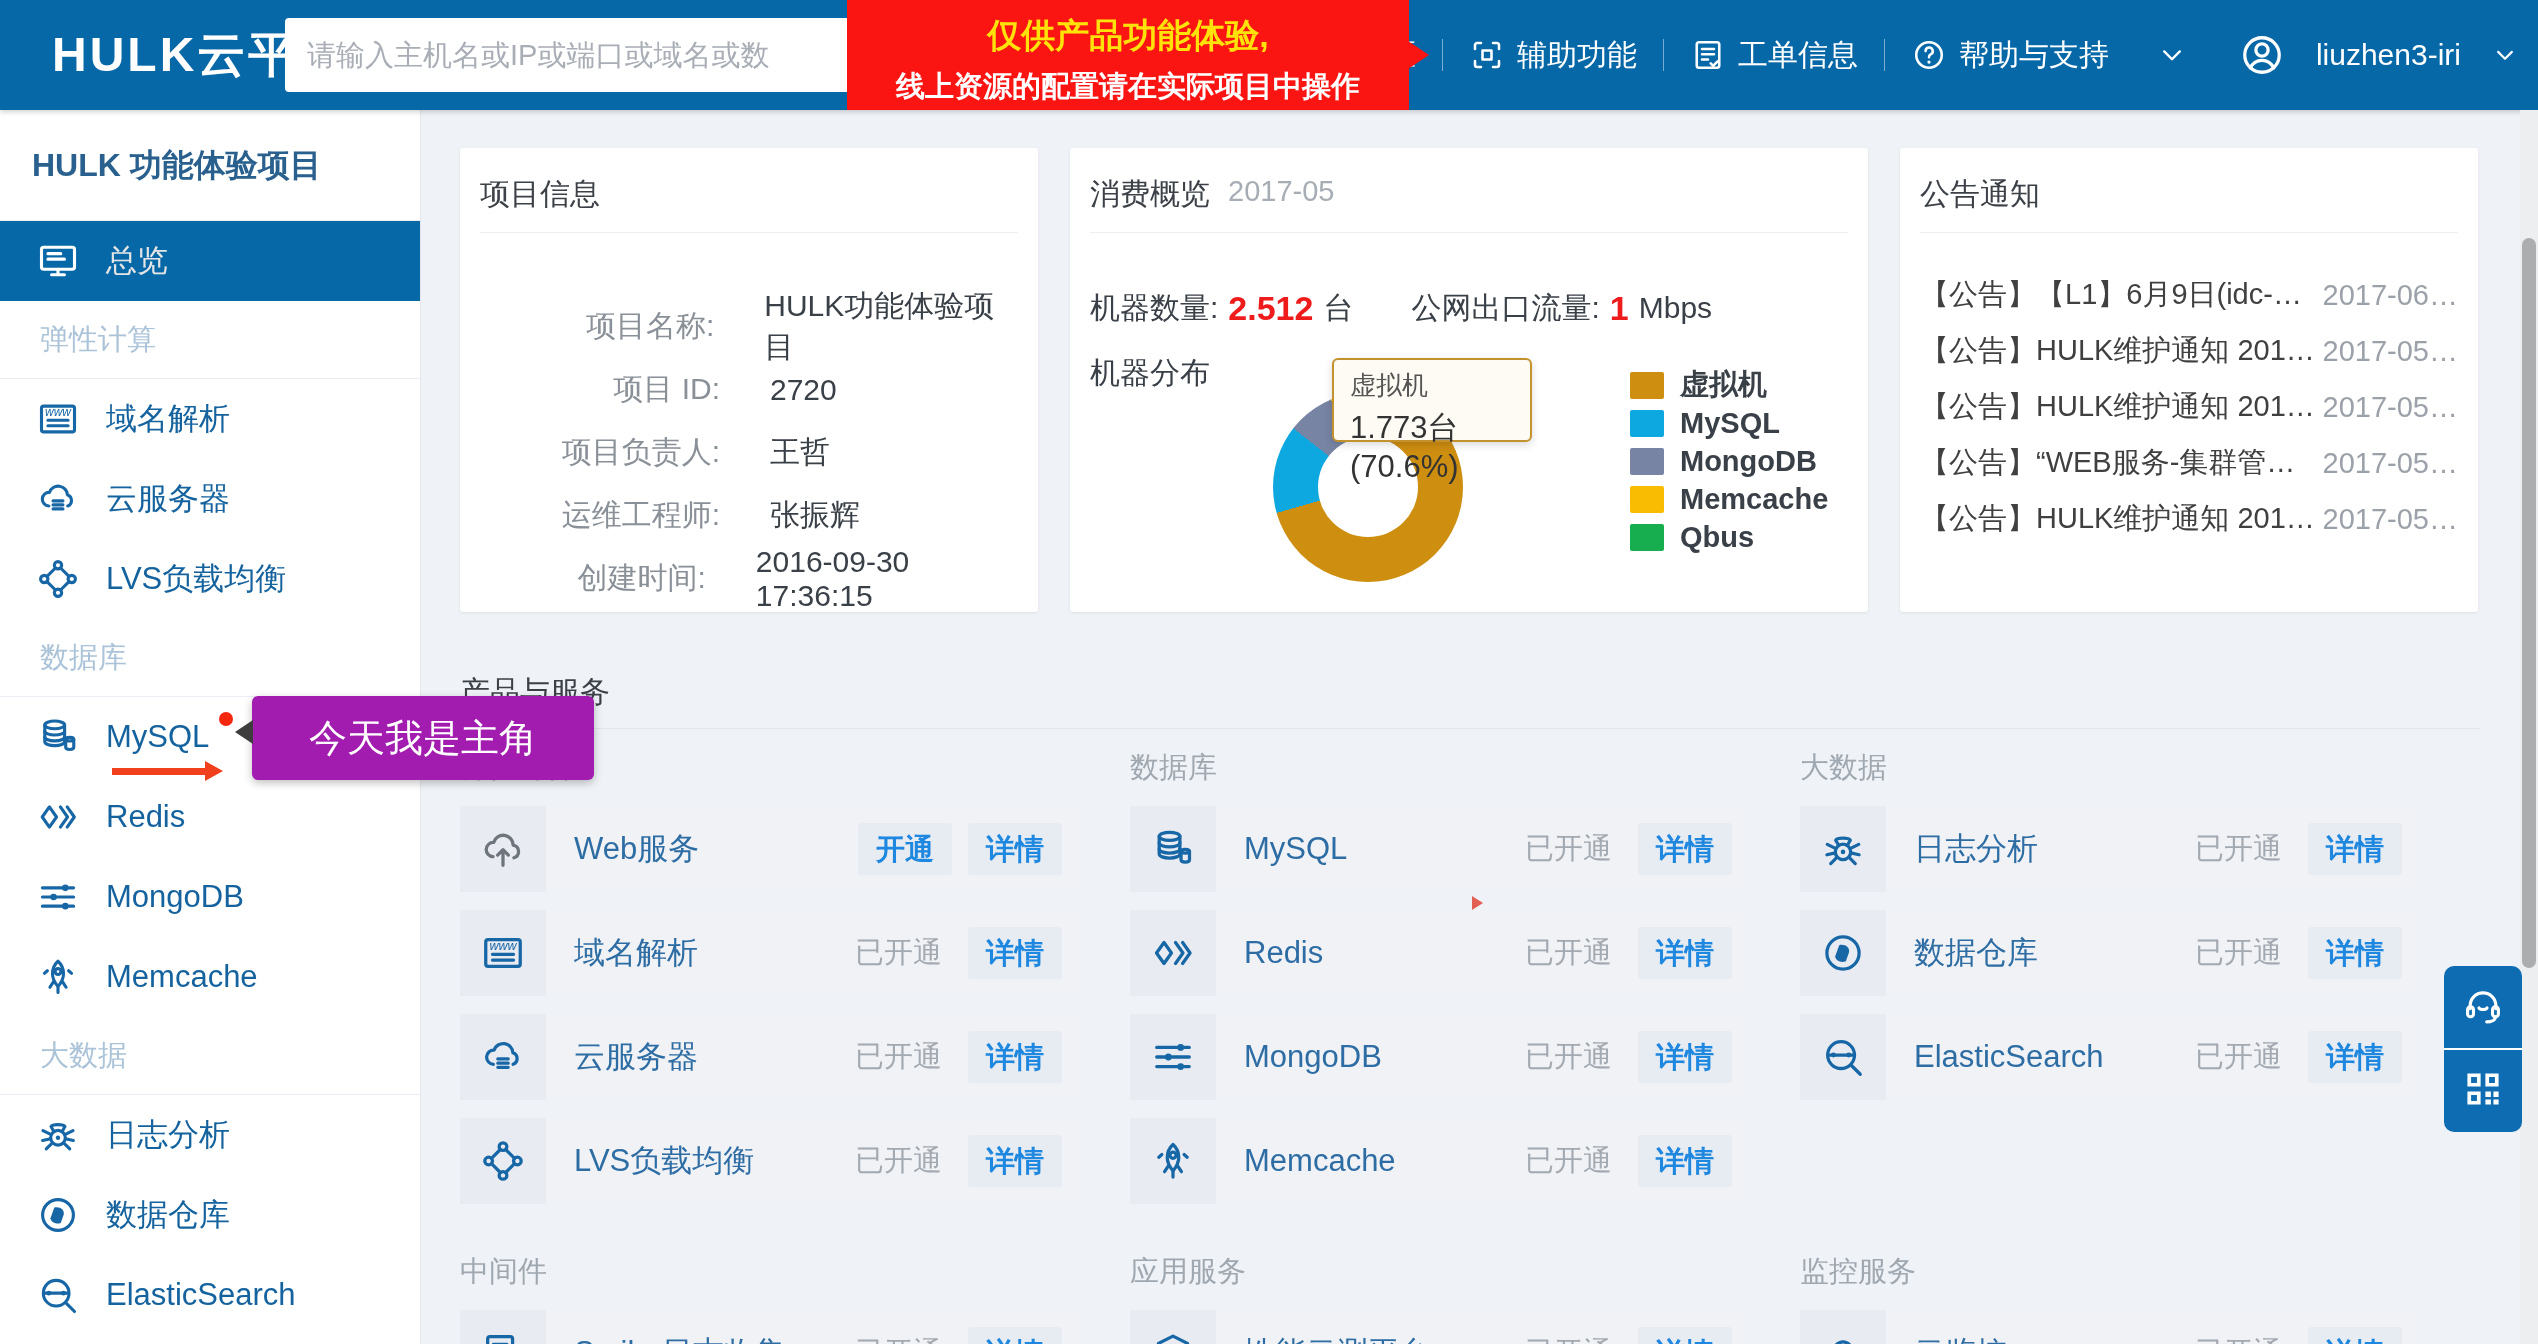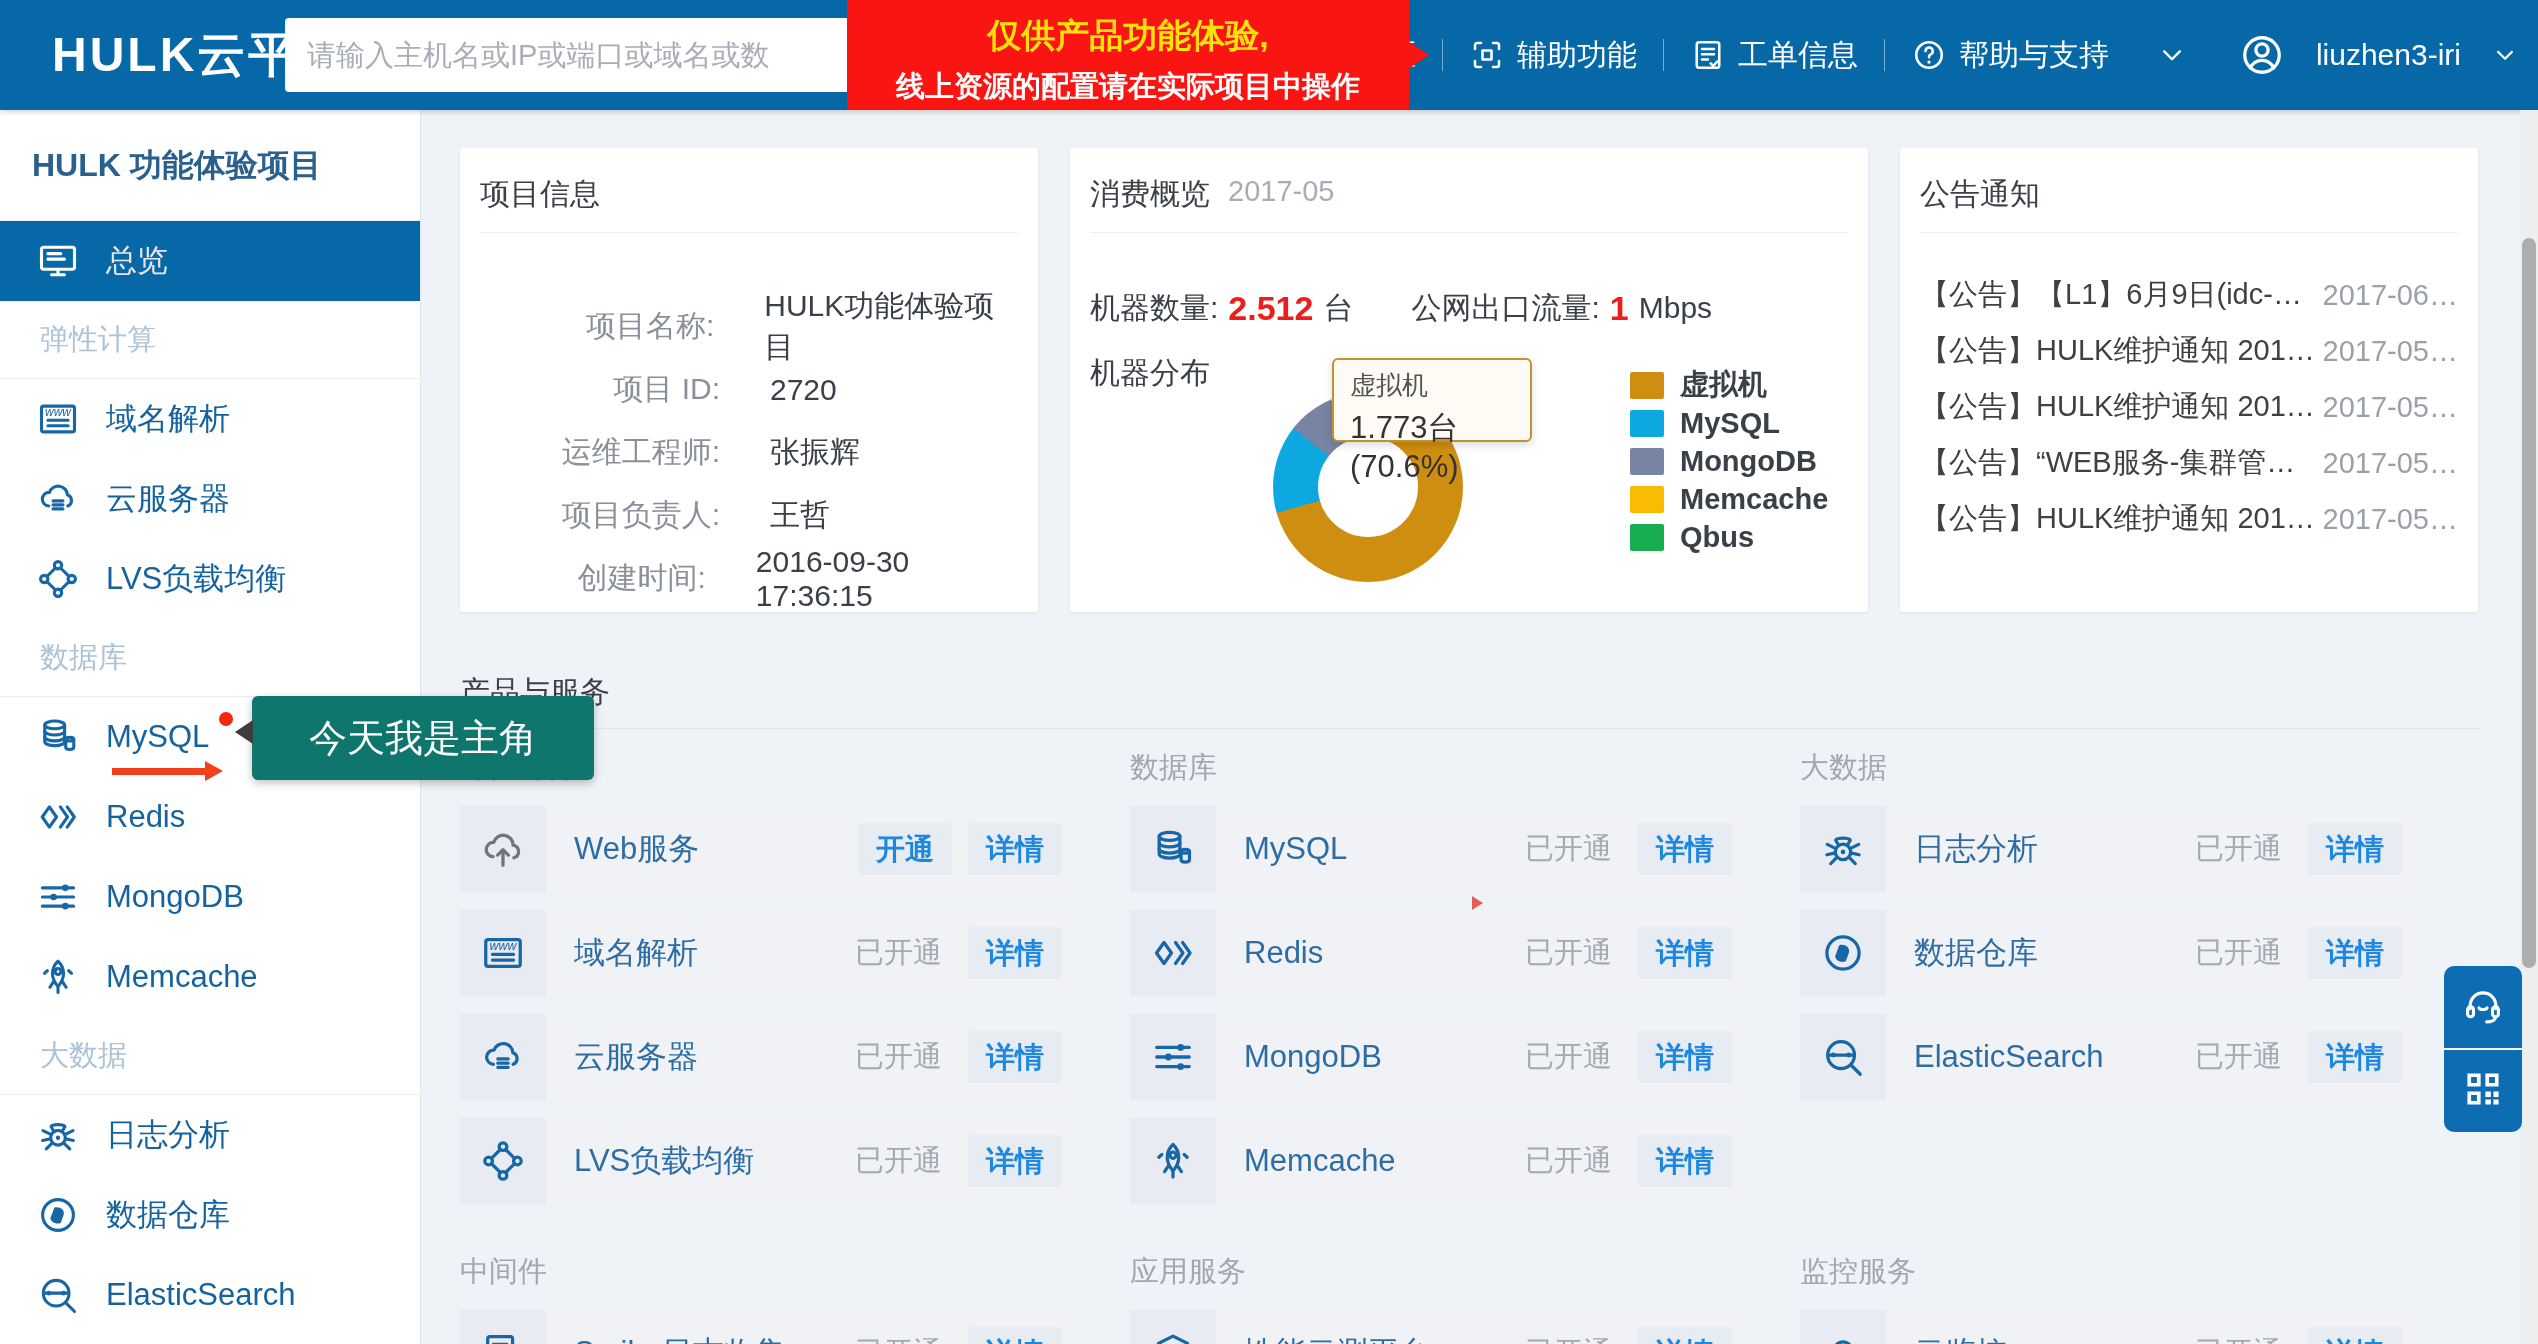--- a/index.html
+++ b/index.html
@@ -38,21 +38,21 @@
   .side-title{height:110px;line-height:110px;padding-left:32px;font-size:32px;font-weight:700;color:#29608D;border-bottom:1px solid #EAEDF1;}
   .side-item{height:80px;display:flex;align-items:center;padding-left:36px;cursor:pointer;color:#15639E;}
   .side-item .ic{width:44px;height:44px;color:#1767A7;}
   .side-item .lbl{margin-left:26px;font-size:31px;font-weight:500;}
   .side-item.active{background:#0768A8;color:#e5e5e5;}
   .side-item.active .ic{color:#fff;}
   .side-sec{height:78px;display:flex;align-items:center;padding-left:40px;font-size:29px;color:#ABC3D8;border-bottom:1px solid #EAEDF1;box-sizing:border-box;}
 
   
   .anno-dot{position:absolute;left:219px;top:712px;width:14px;height:14px;border-radius:50%;background:#F5270F;z-index:60;}
-  .anno-tip{position:absolute;left:252px;top:696px;width:342px;height:84px;background:#0f766e;border-radius:6px;z-index:60;
+  .anno-tip{position:absolute;left:252px;top:696px;width:342px;height:84px;background:#a21caf;border-radius:6px;z-index:60;
     display:flex;align-items:center;justify-content:center;color:#fff;font-size:38px;box-shadow:0 3px 8px rgba(0,0,0,.25);}
   .anno-tip:before{content:"";position:absolute;left:-17px;top:24px;border-top:12px solid transparent;border-bottom:12px solid transparent;border-right:18px solid #3D3D3D;}
   .anno-arrow{position:absolute;left:112px;top:768px;width:94px;height:7px;background:#F0401C;z-index:60;}
   .anno-arrow:after{content:"";position:absolute;right:-17px;top:-7px;border-top:10px solid transparent;border-bottom:10px solid transparent;border-left:18px solid #F0401C;}
 
   
   .card{position:absolute;top:148px;height:464px;background:#fff;border-radius:3px;box-shadow:0 1px 3px rgba(30,50,80,.08);box-sizing:border-box;padding:26px 20px;}
   .card.c1{left:460px;width:578px;}
   .card.c2{left:1070px;width:798px;}
   .card.c3{left:1900px;width:578px;}
@@ -324,26 +324,26 @@
   <div class="info-rows">
       <div class="info-row">
         <span class="info-label">项目名称:</span>
         <span class="info-value">HULK功能体验项目</span>
       </div>
       <div class="info-row">
         <span class="info-label">项目 ID:</span>
         <span class="info-value">2720</span>
       </div>
       <div class="info-row">
+        <span class="info-label">项目负责人:</span>
+        <span class="info-value">王哲</span>
+      </div>
+      <div class="info-row">
         <span class="info-label">运维工程师:</span>
         <span class="info-value">张振辉</span>
-      </div>
-      <div class="info-row">
-        <span class="info-label">项目负责人:</span>
-        <span class="info-value">王哲</span>
       </div>
       <div class="info-row">
         <span class="info-label">创建时间:</span>
         <span class="info-value">2016-09-30 17:36:15</span>
       </div>
     </div>
 </div>
 
 <div class="card c2">
   <div class="card-head">

